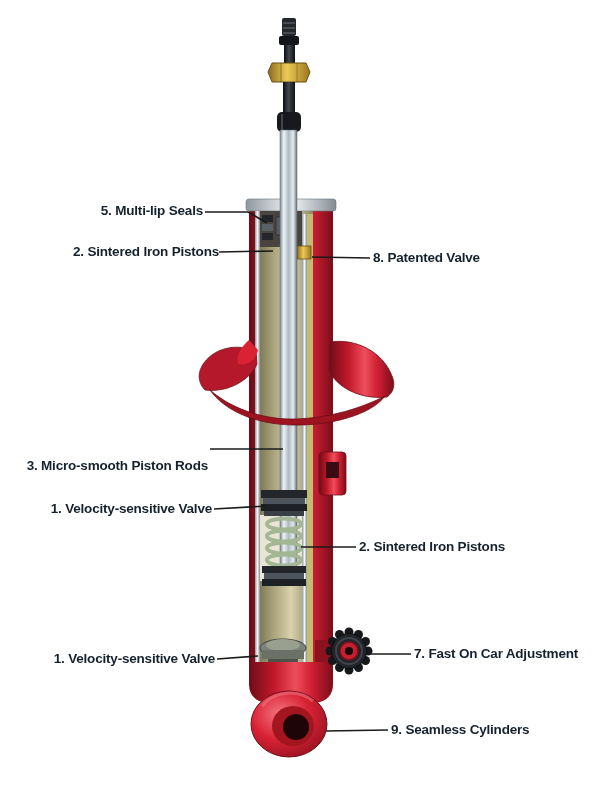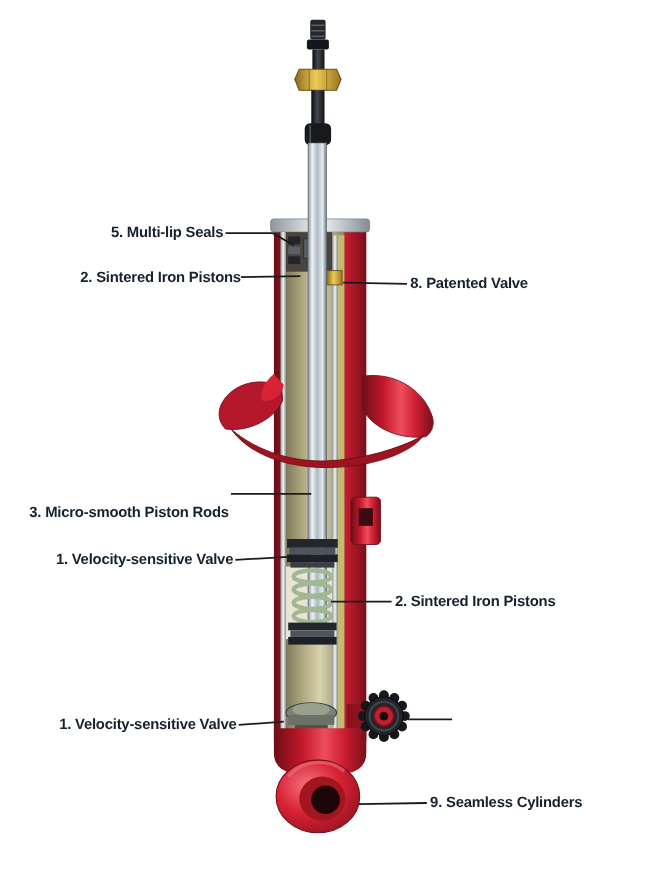--- a/index.html
+++ b/index.html
@@ -201,16 +201,17 @@
   <div class="lbl" style="top:250px;left:373px;">8. Patented Valve</div>
 
   <div class="lbl left" style="top:441px;right:392px;margin-top:17px;">3. Micro-smooth Piston Rods</div>
 
   <div class="lbl left" style="top:501px;right:388px;">1. Velocity-sensitive Valve</div>
 
   <div class="lbl" style="top:539px;left:359px;">2. Sintered Iron Pistons</div>
 
   <div class="lbl left" style="top:651px;right:385px;">1. Velocity-sensitive Valve</div>
 
+  <div class="lbl" style="top:646px;left:414px;">7. Fast On Car Adjustment</div>
 
   <div class="lbl" style="top:722px;left:391px;">9. Seamless Cylinders</div>
 
 </div>
 
 </body></html>

